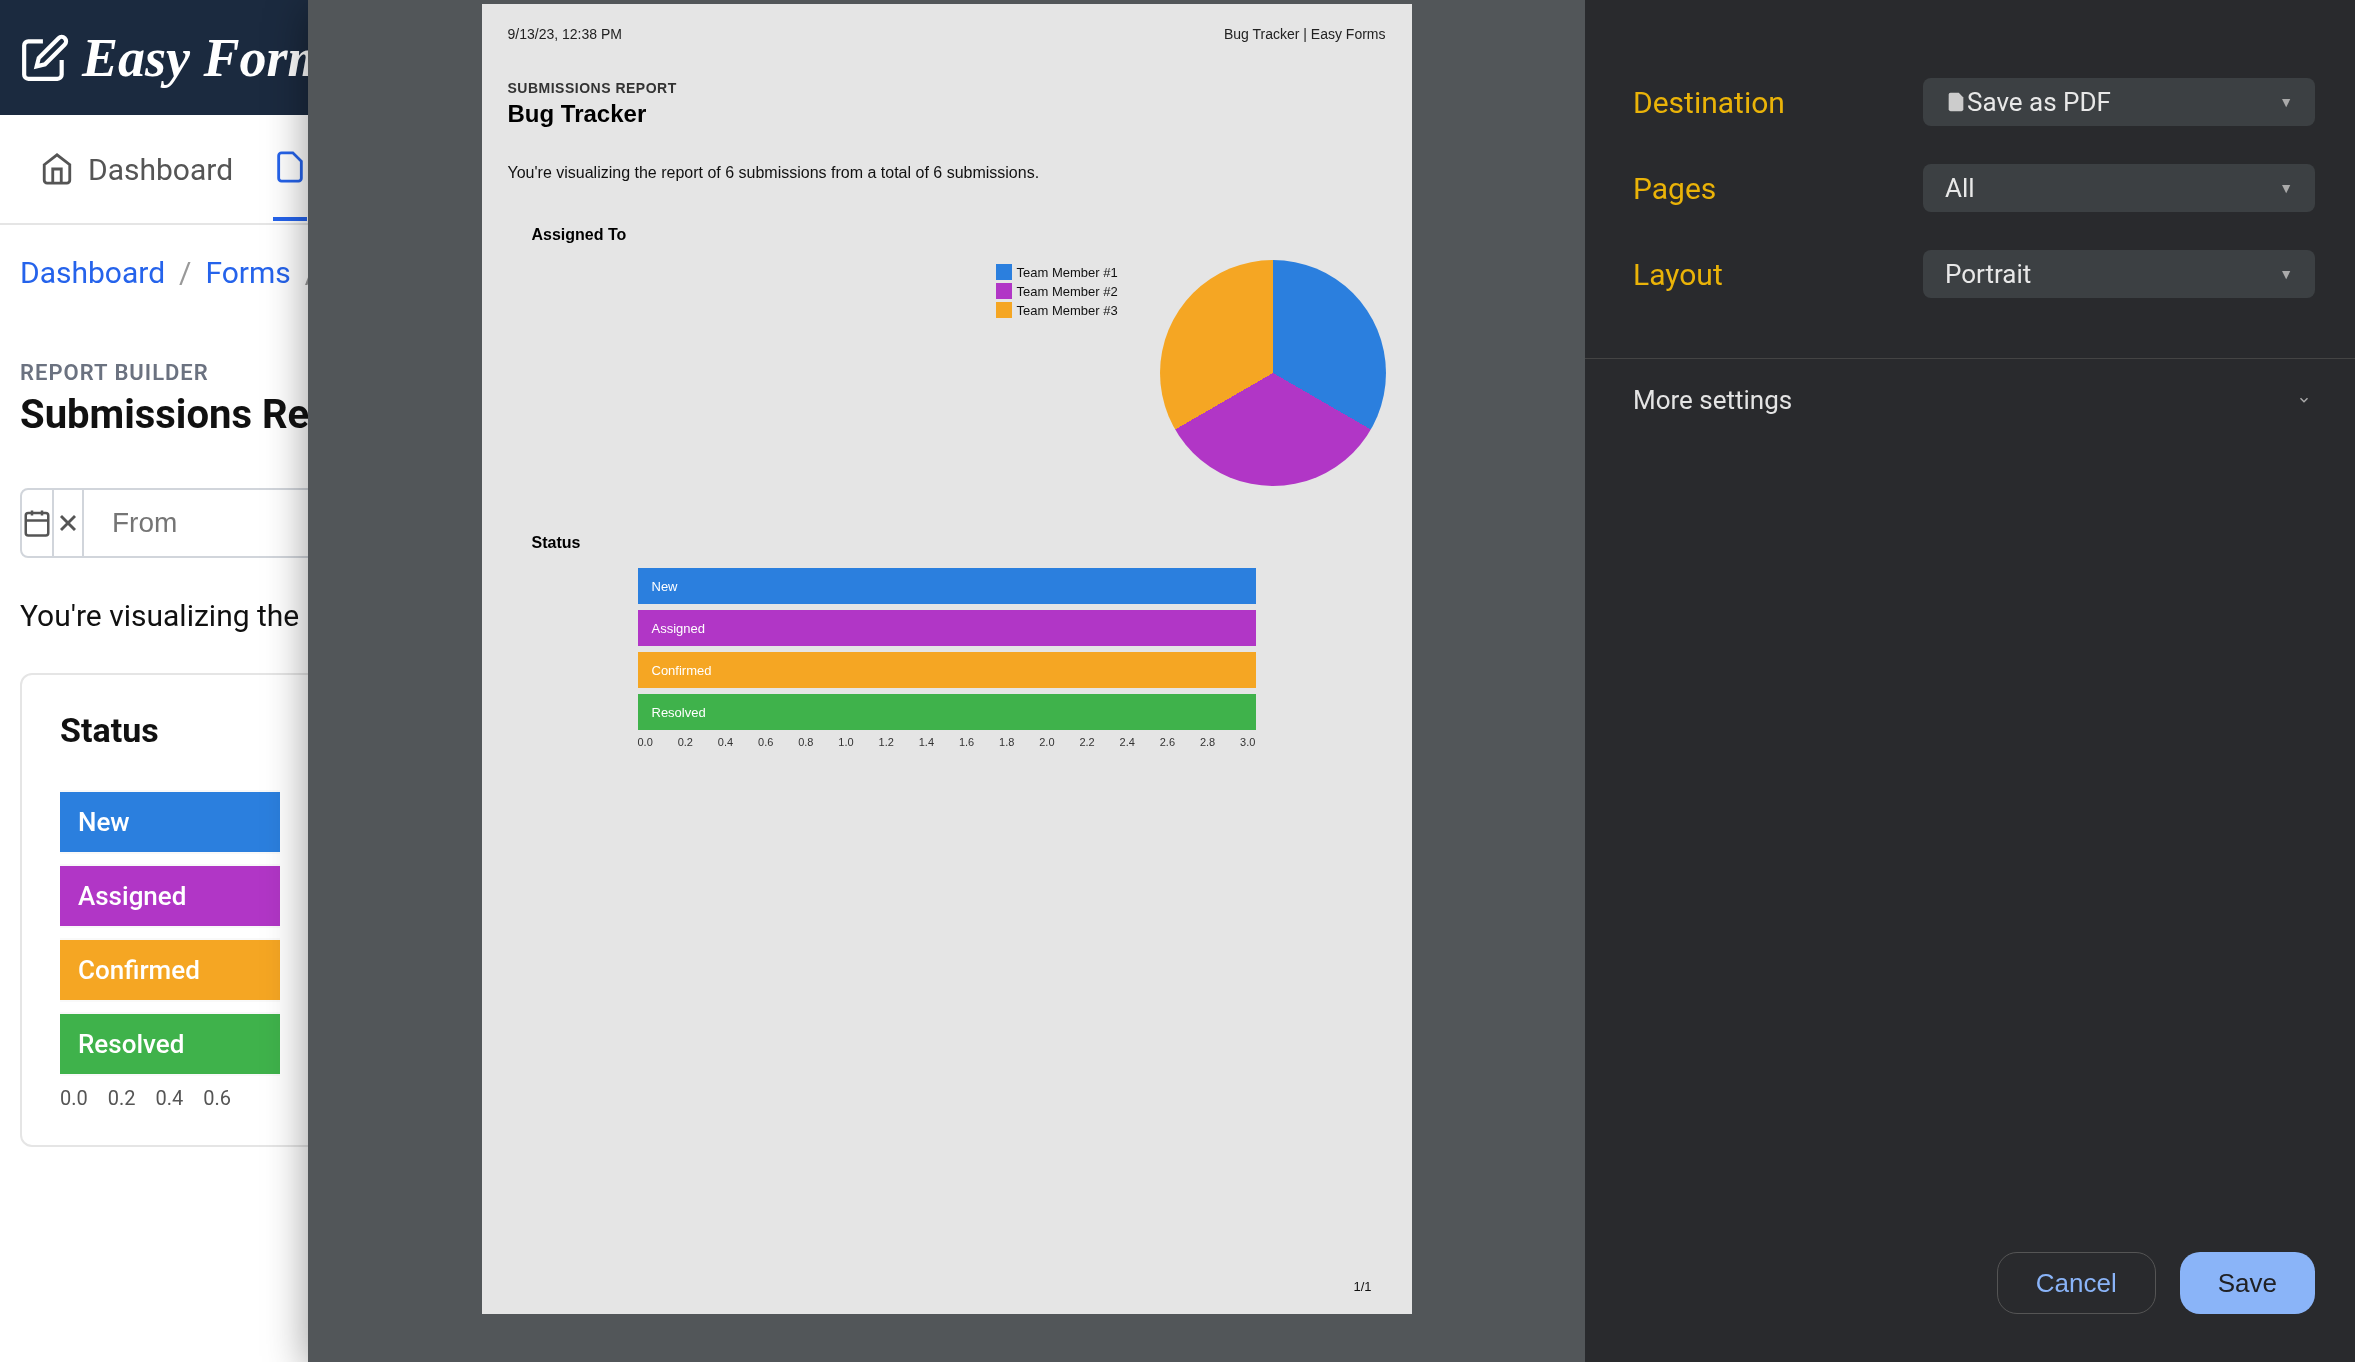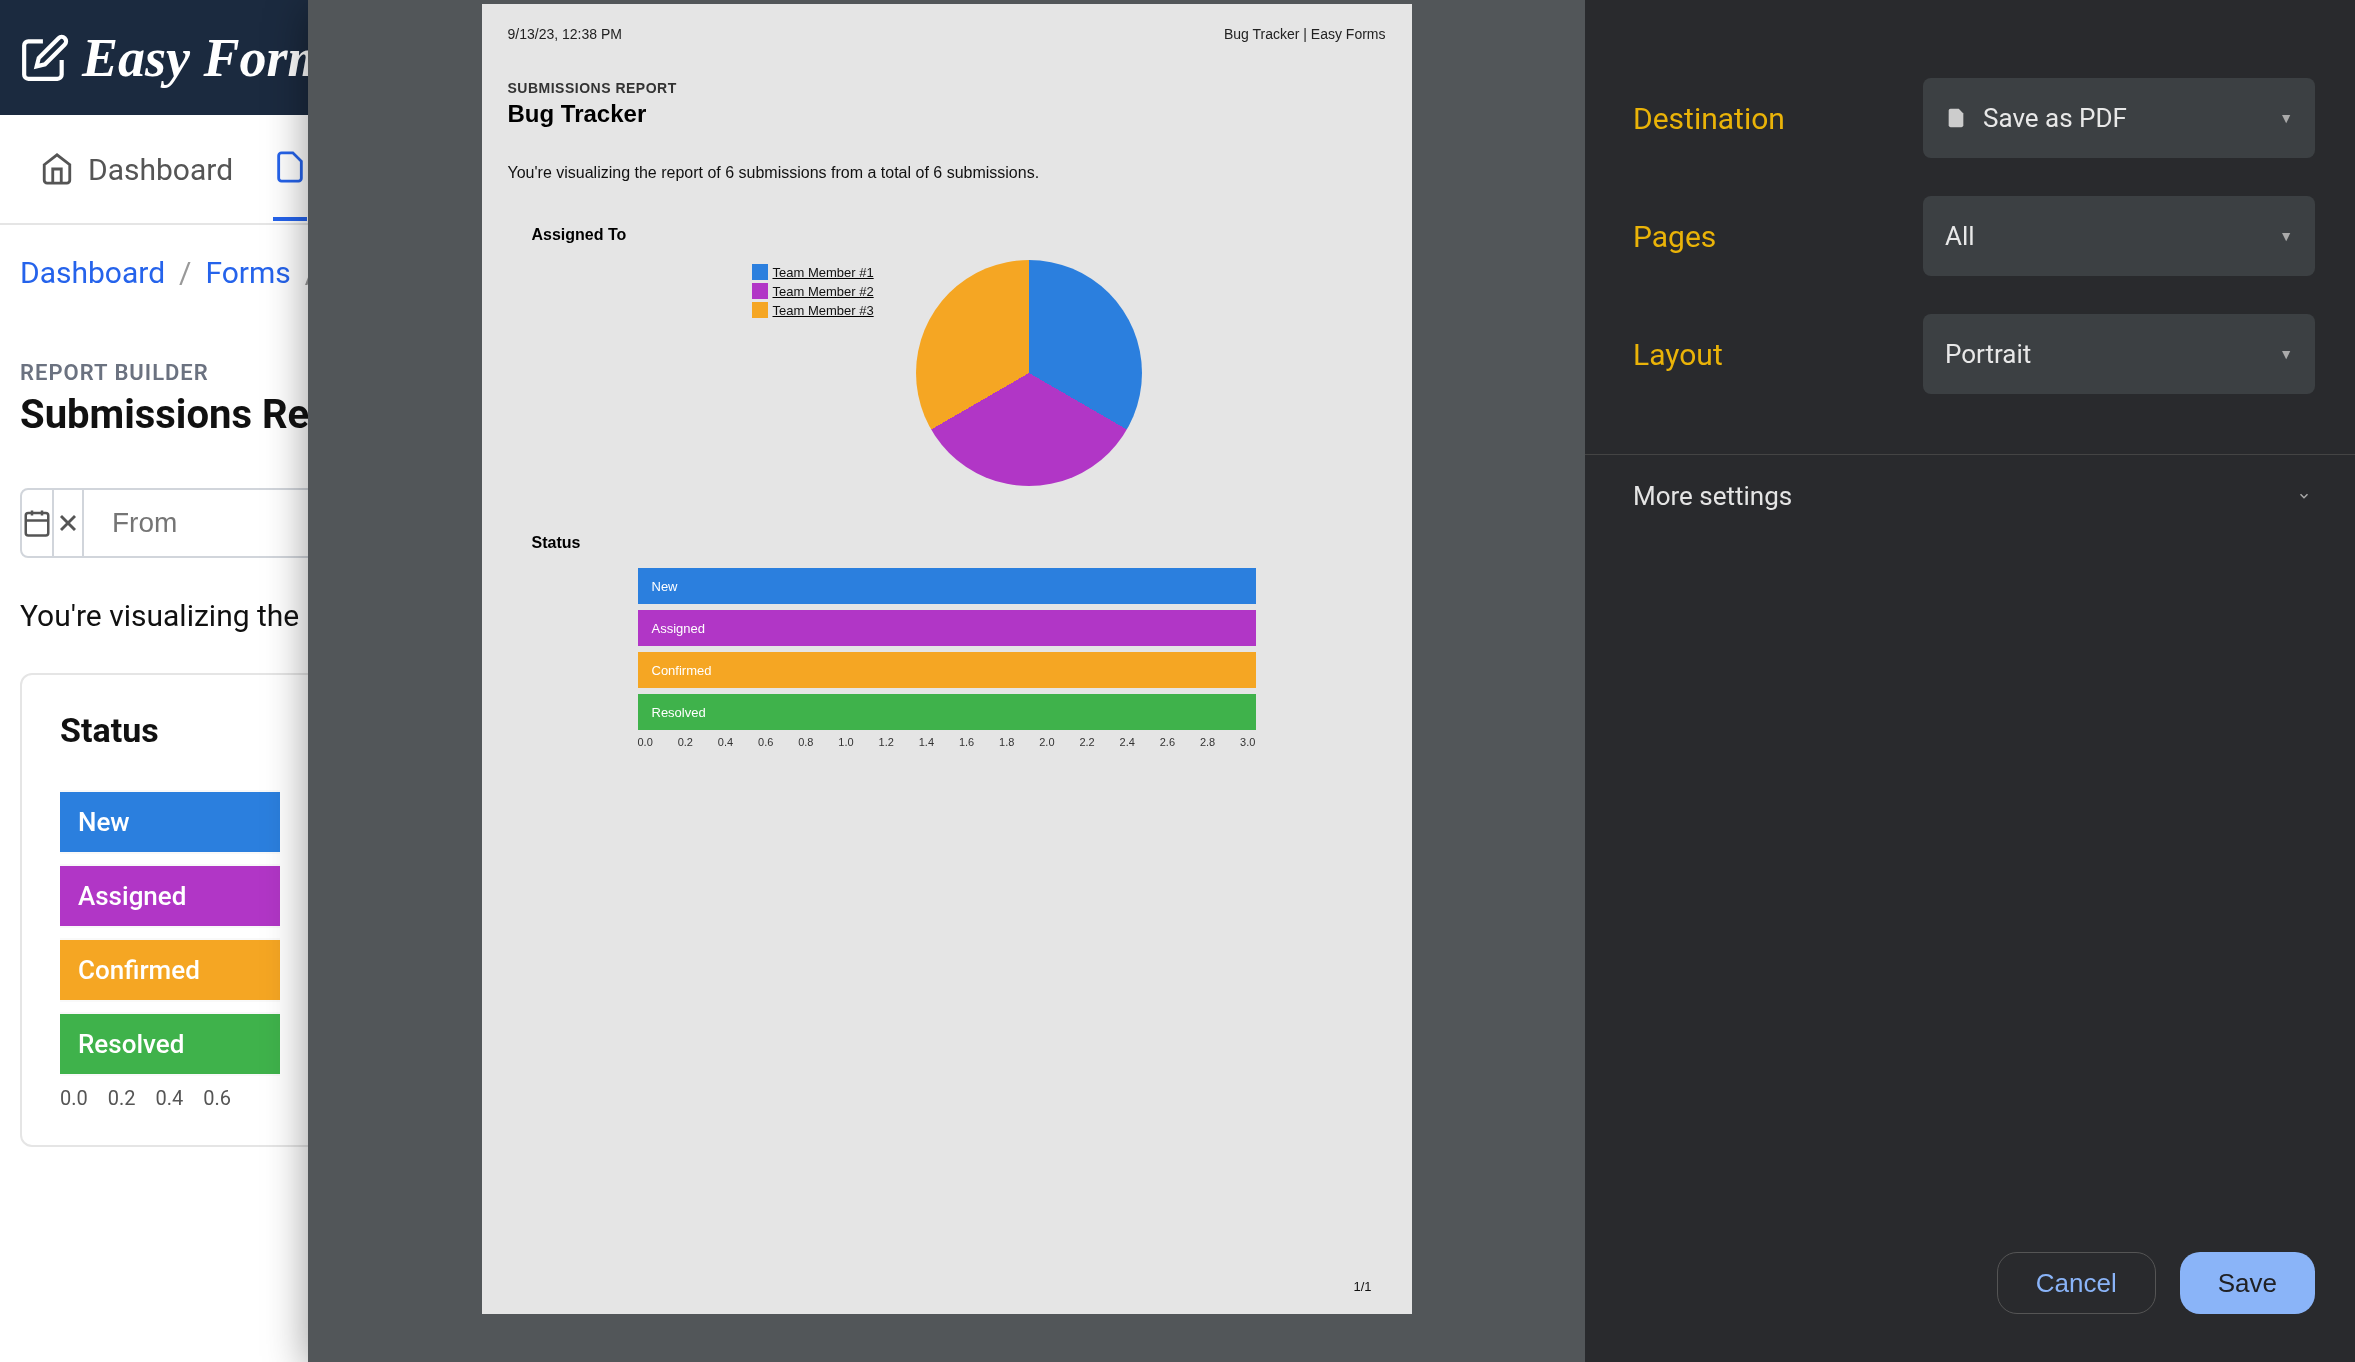--- a/index.html
+++ b/index.html
@@ -194,21 +194,21 @@
       display: flex;
       justify-content: space-between;
       font-size: 14px;
       color: #222;
     }
     .pp-srp { margin-top: 38px; font-size: 14px; letter-spacing: 0.5px; font-weight: 600; color: #333; }
     .pp-title { font-size: 24px; font-weight: 700; margin-top: 4px; }
     .pp-desc { margin-top: 36px; font-size: 16px; color: #111; }
     .pp-chart { margin-top: 44px; }
     .pp-ch-title { font-size: 16px; font-weight: 600; margin-left: 24px; margin-bottom: 16px; }
-    .pie-wrap { display: flex; justify-content: center; gap: 4px; height: 230px; text-decoration: underline; }
+    .pie-wrap { display: flex; justify-content: flex-end; gap: 4px; height: 230px; }
     .pie-legend { font-size: 13px; color: #111; width: 160px; margin-top: 4px; }
     .pie-legend-row { display: flex; align-items: center; gap: 5px; margin-bottom: 3px; }
     .lg-sq { width: 16px; height: 16px; }
     .pie { width: 226px; height: 226px; border-radius: 50%; }
     .pp-bars { margin: 0 130px; }
     .pp-bar-row {
       height: 36px;
       margin-bottom: 6px;
       display: flex;
       align-items: center;
@@ -244,29 +244,28 @@
     .panel-body { padding: 40px 40px 0 48px; }
     .po-row {
       display: flex;
       align-items: center;
       margin-top: 38px;
       gap: 20px;
     }
     .po-label { width: 270px; font-size: 30px; color: #eab308; }
     .po-select {
       flex: 1;
-      height: 80px;
+      height: 48px;
       background: #3c4043;
       border-radius: 8px;
       display: flex;
       align-items: center;
       padding: 0 22px;
       color: #e8e8e8;
       font-size: 26px;
-      gap: 16px;
       position: relative;
     }
     .po-select .chev {
       position: absolute;
       right: 22px;
       font-size: 14px;
       color: #aaa;
     }
     .more-row {
       margin-top: 60px;

